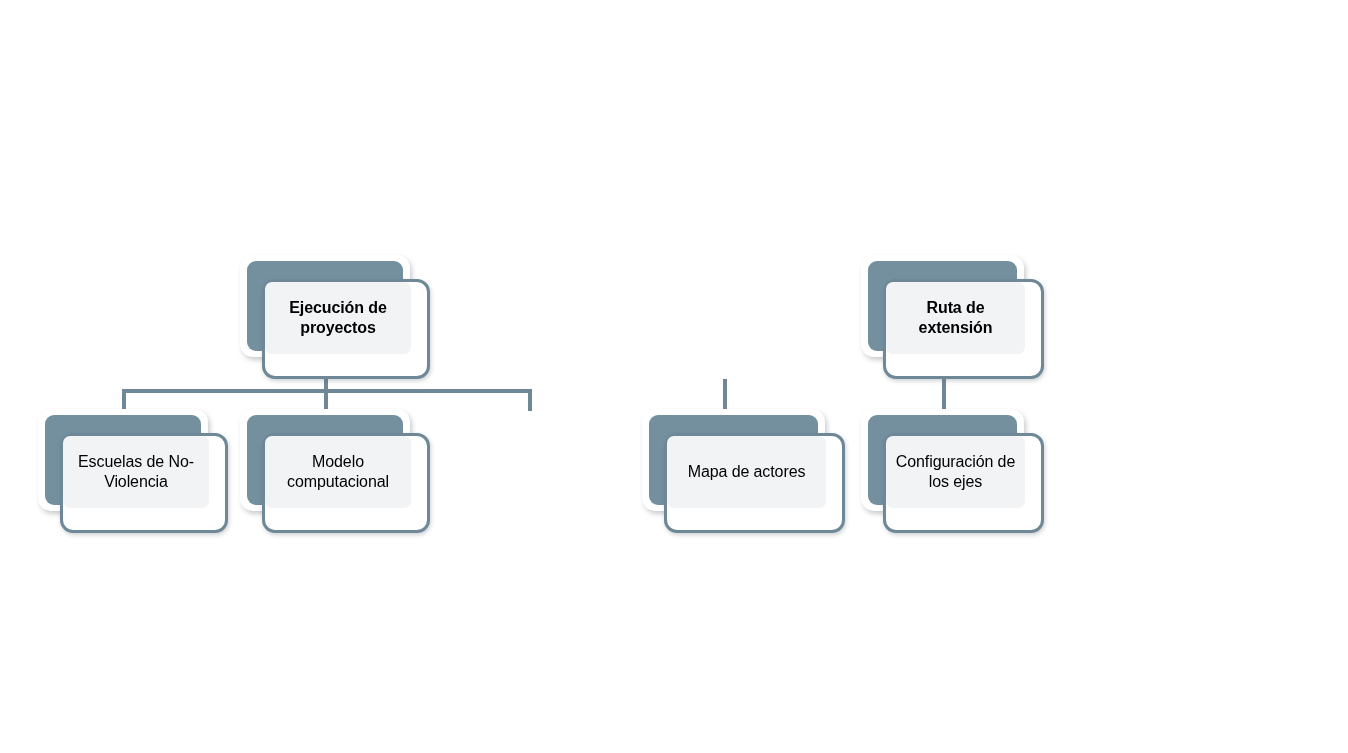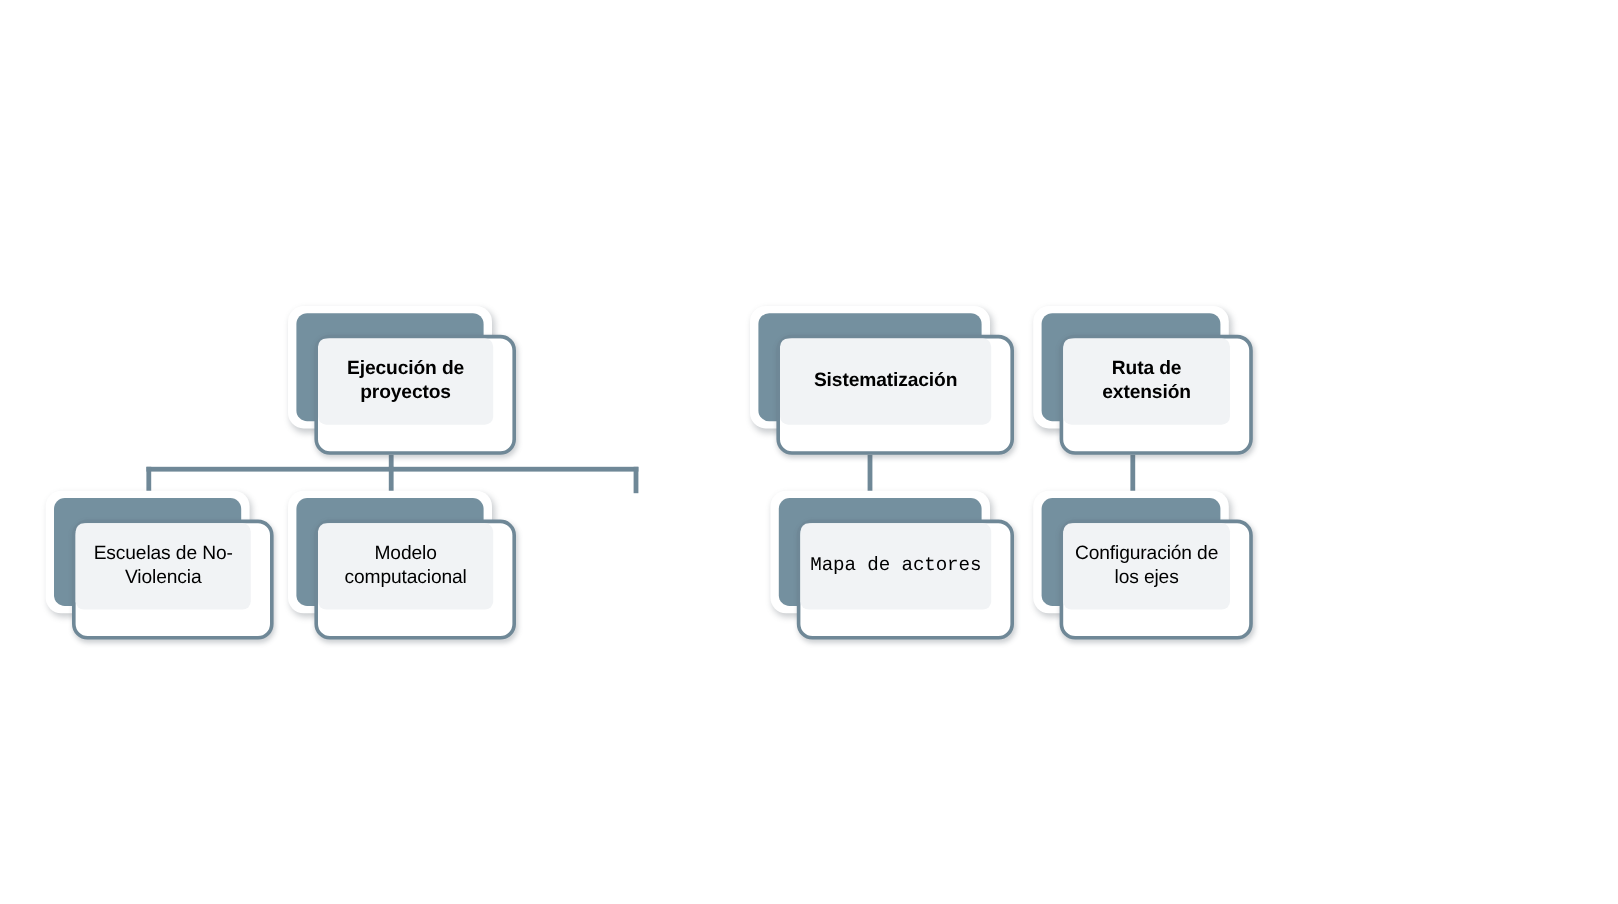--- a/index.html
+++ b/index.html
@@ -148,30 +148,22 @@
     <div class="plate-back"></div>
     <div class="plate-fill"></div>
     <div class="plate-front"></div>
     <div class="panel">
       <span class="label">Modelo
 computacional</span>
     </div>
   </div>
 
 
-  <div class="node level-1" style="left:625px; top:255px; width:220px; height:124px;">
-    <div class="plate-back"></div>
-    <div class="plate-fill"></div>
-    <div class="plate-front"></div>
-    <div class="panel">
-      <span class="label">Sistematización</span>
-    </div>
-  </div>
 
-  <div class="node level-2" style="left:642px; top:409px; width:203px; height:124px;font-family:Liberation Mono, monospace;">
+  <div class="node level-2" style="left:642px; top:409px; width:203px; height:124px;">
     <div class="plate-back"></div>
     <div class="plate-fill"></div>
     <div class="plate-front"></div>
     <div class="panel">
       <span class="label">Mapa de actores</span>
     </div>
   </div>
 
   <div class="node level-1" style="left:861px; top:255px; width:183px; height:124px;">
     <div class="plate-back"></div>

